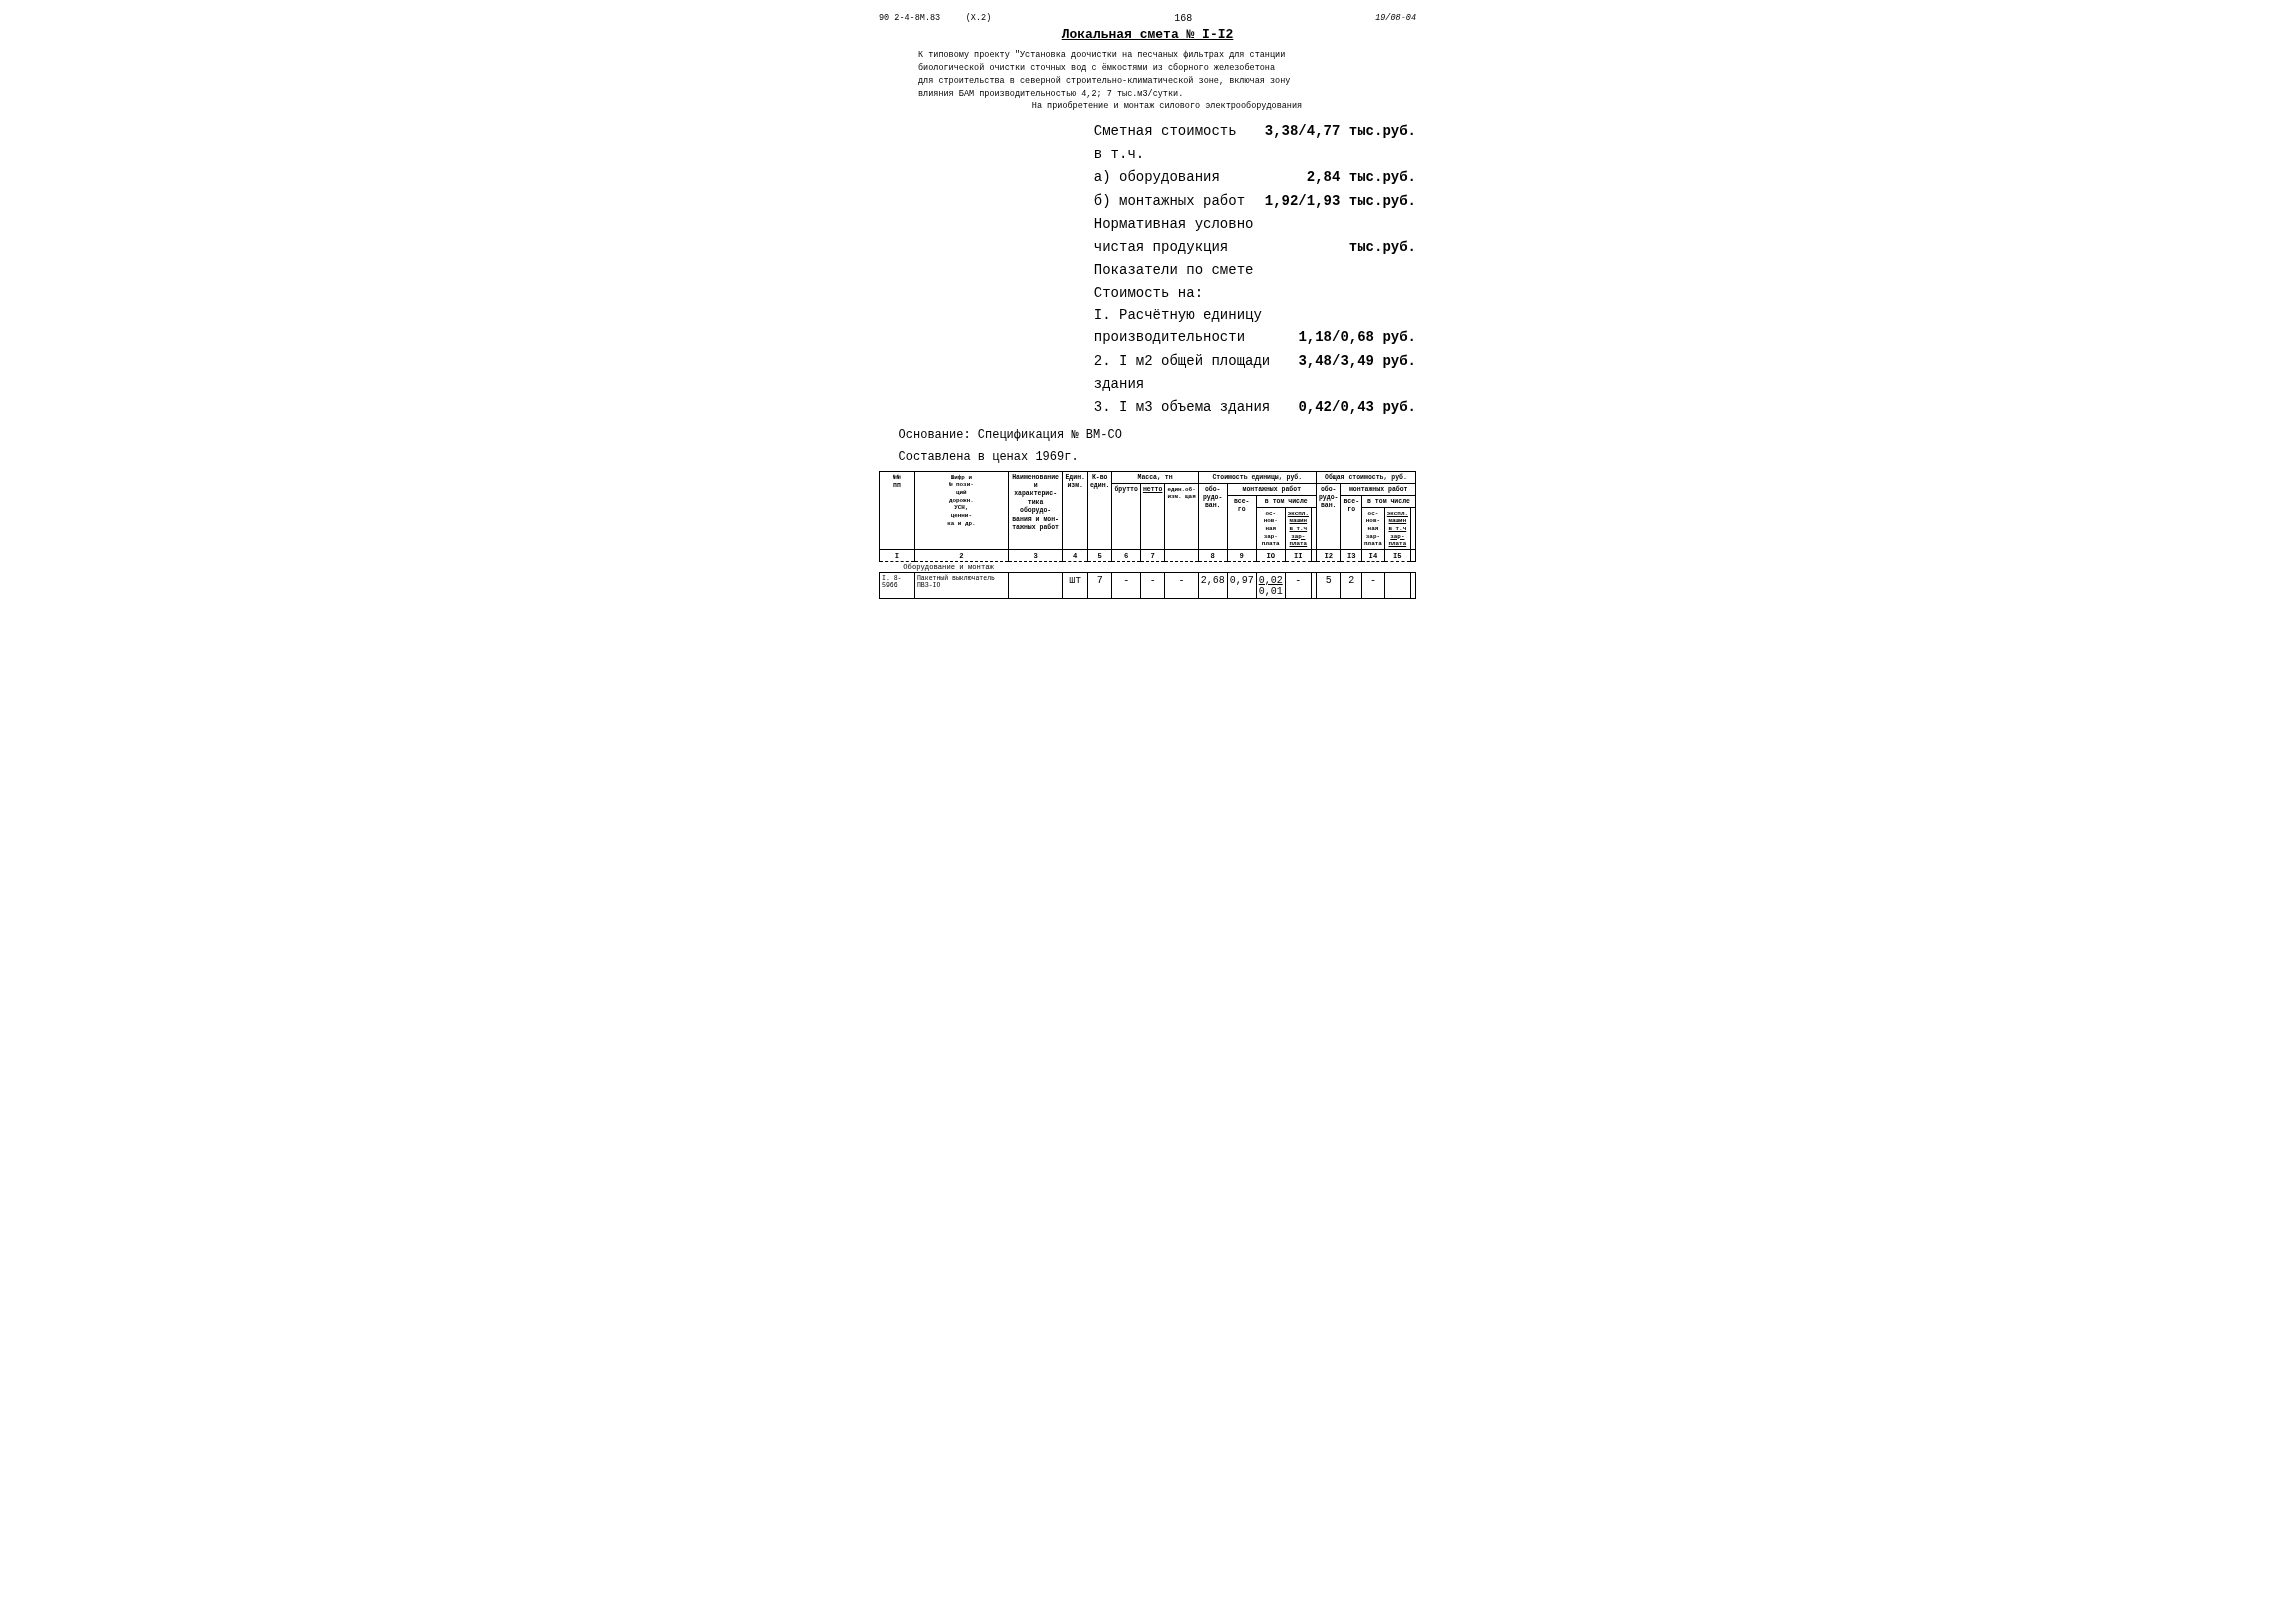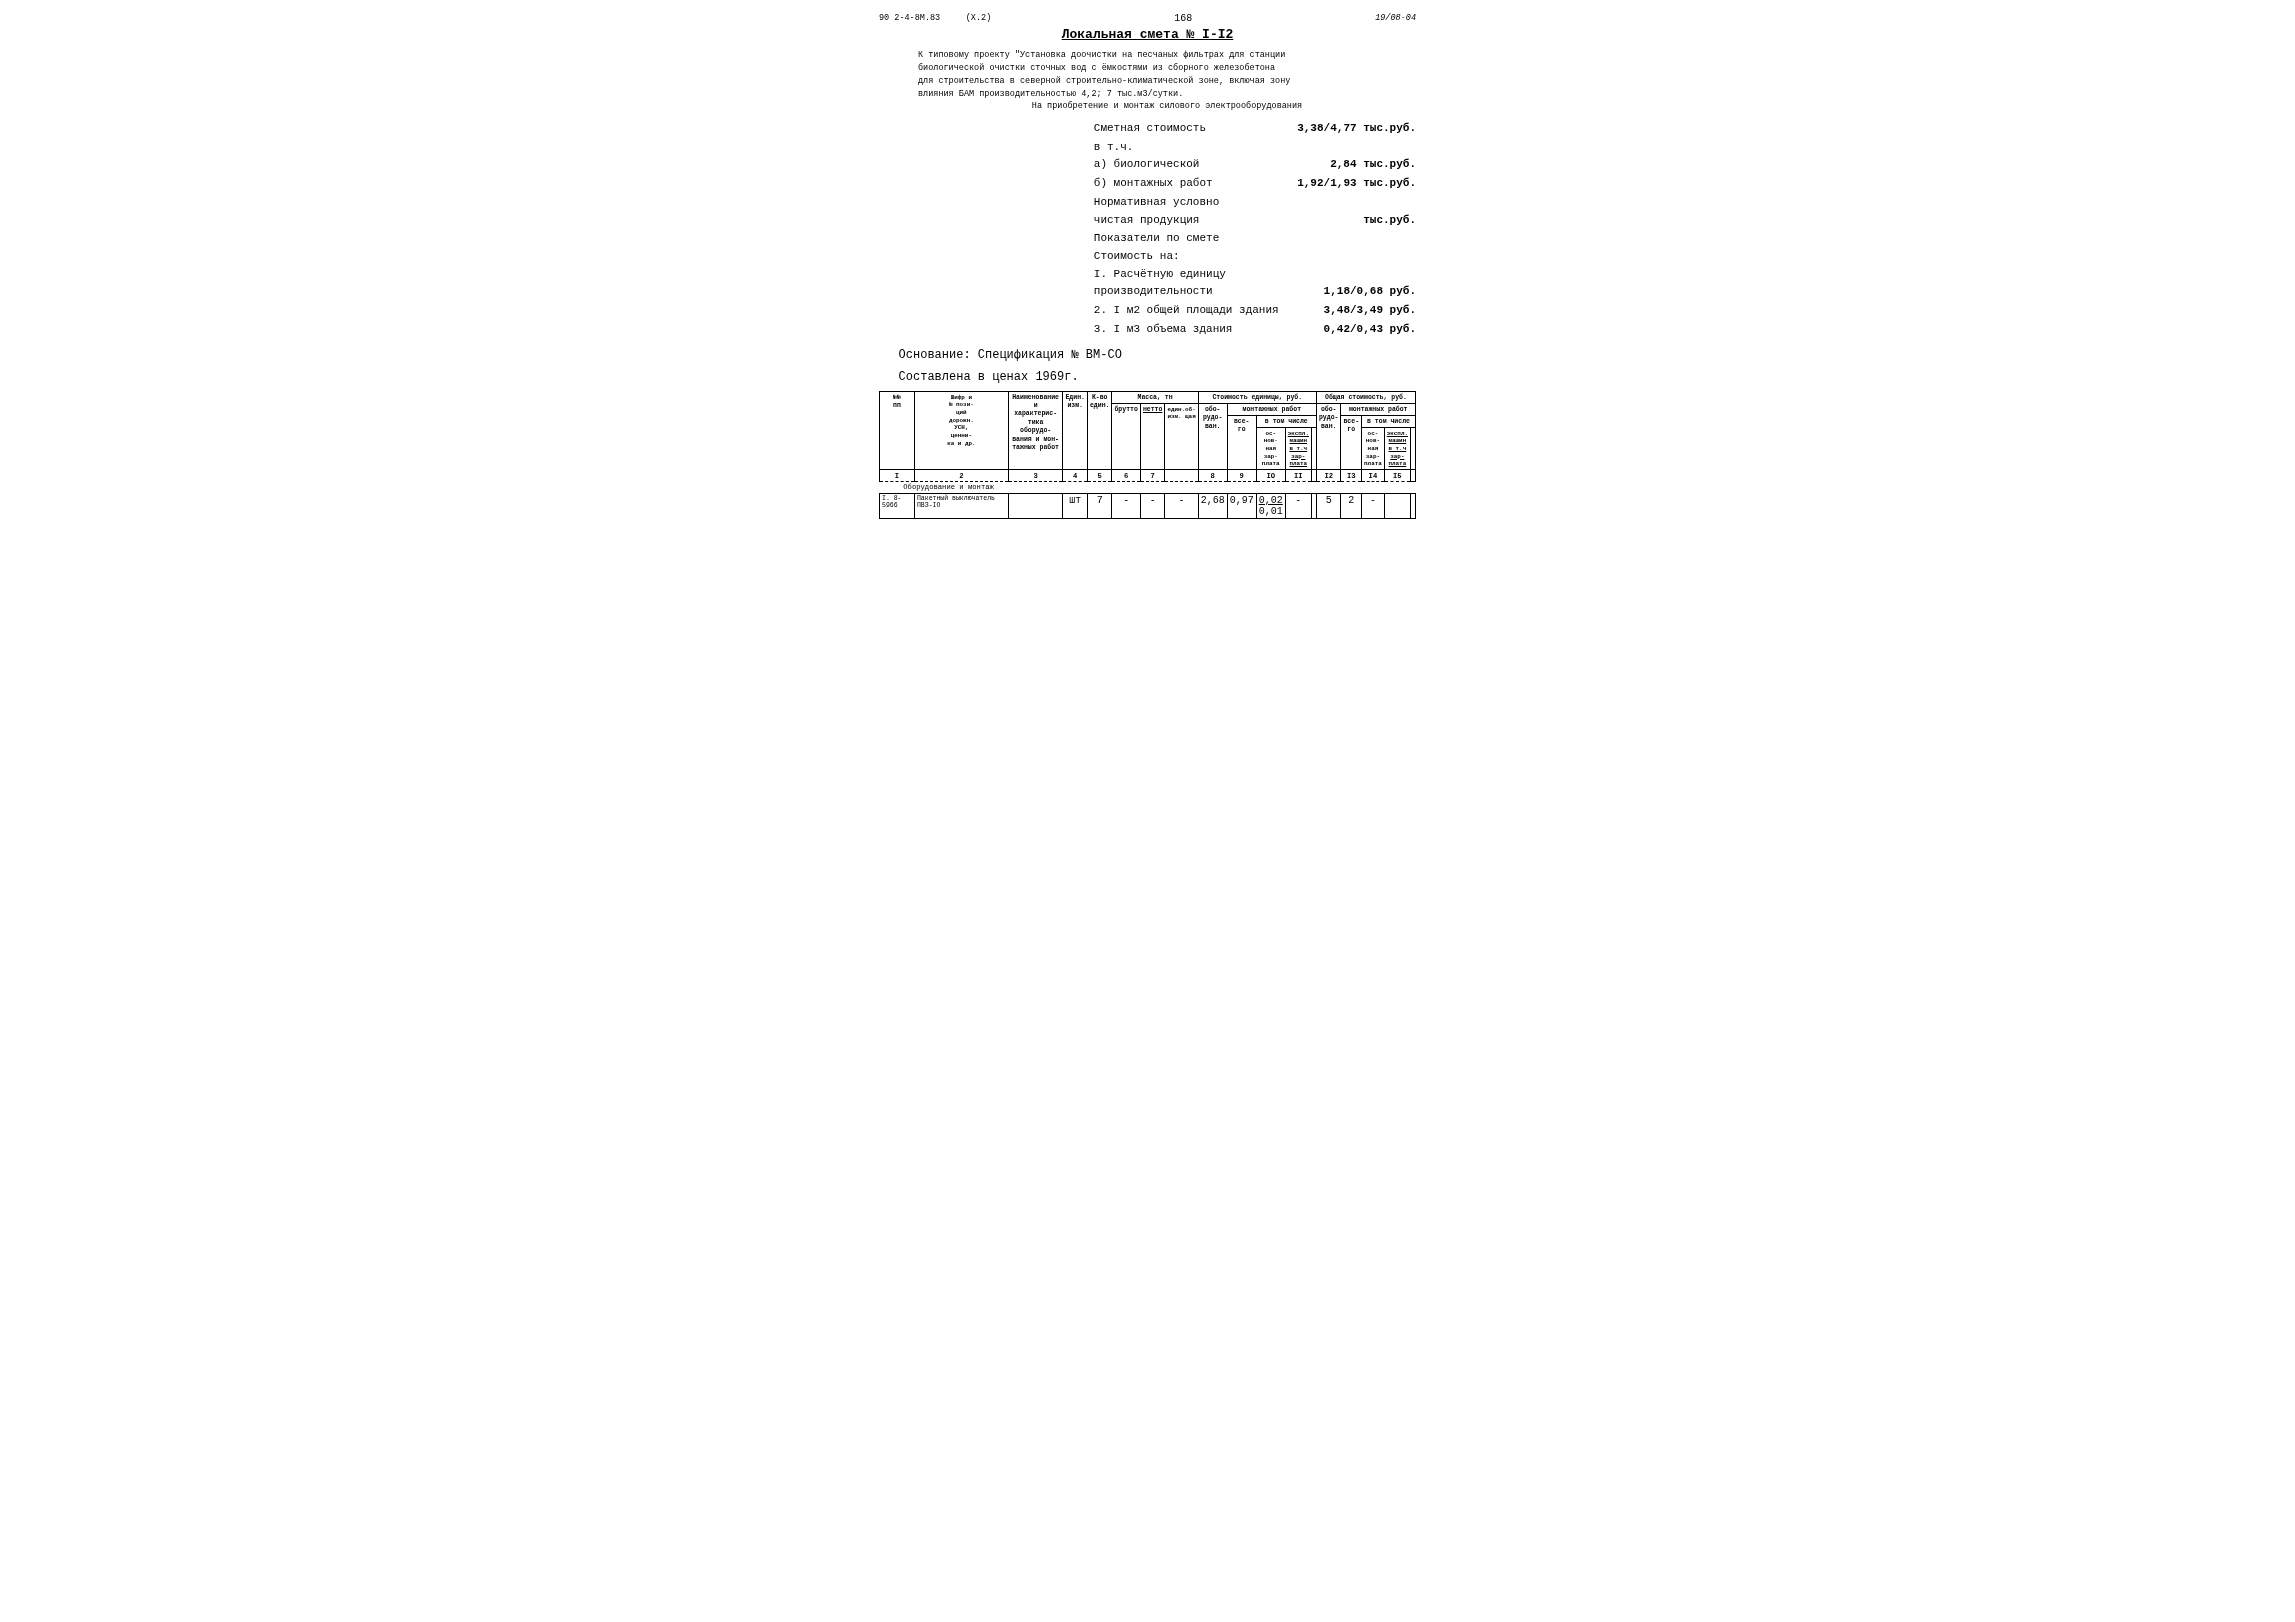--- a/index.html
+++ b/index.html
@@ -54,21 +54,21 @@
       line-height: 1.5;
     }
 
     .two-column-section {
       display: flex;
       margin-bottom: 6.5px;
     }
 
     .right-col {
       width: 50%;
-      font-size: 11px;
+      font-size: 14px;
       line-height: 1.6;
     }
 
     .right-col-entry {
       display: flex;
       justify-content: space-between;
       margin-bottom: 1.3px;
     }
 
     .right-col-label {
@@ -161,21 +161,21 @@
 
   <div class="right-col" style="margin-left: auto; width: 60%;">
     <div class="right-col-entry">
       <span class="right-col-label">Сметная стоимость</span>
       <span class="right-col-value">3,38/4,77 тыс.руб.</span>
     </div>
     <div>
       <span>в т.ч.</span>
     </div>
     <div class="right-col-entry">
-      <span class="right-col-label">а) биологической</span>
+      <span class="right-col-label">а) оборудования</span>
       <span class="right-col-value">2,84 тыс.руб.</span>
     </div>
     <div class="right-col-entry">
       <span class="right-col-label">б) монтажных работ</span>
       <span class="right-col-value">1,92/1,93 тыс.руб.</span>
     </div>
     <div>
       <span>Нормативная условно</span>
     </div>
     <div class="right-col-entry">

